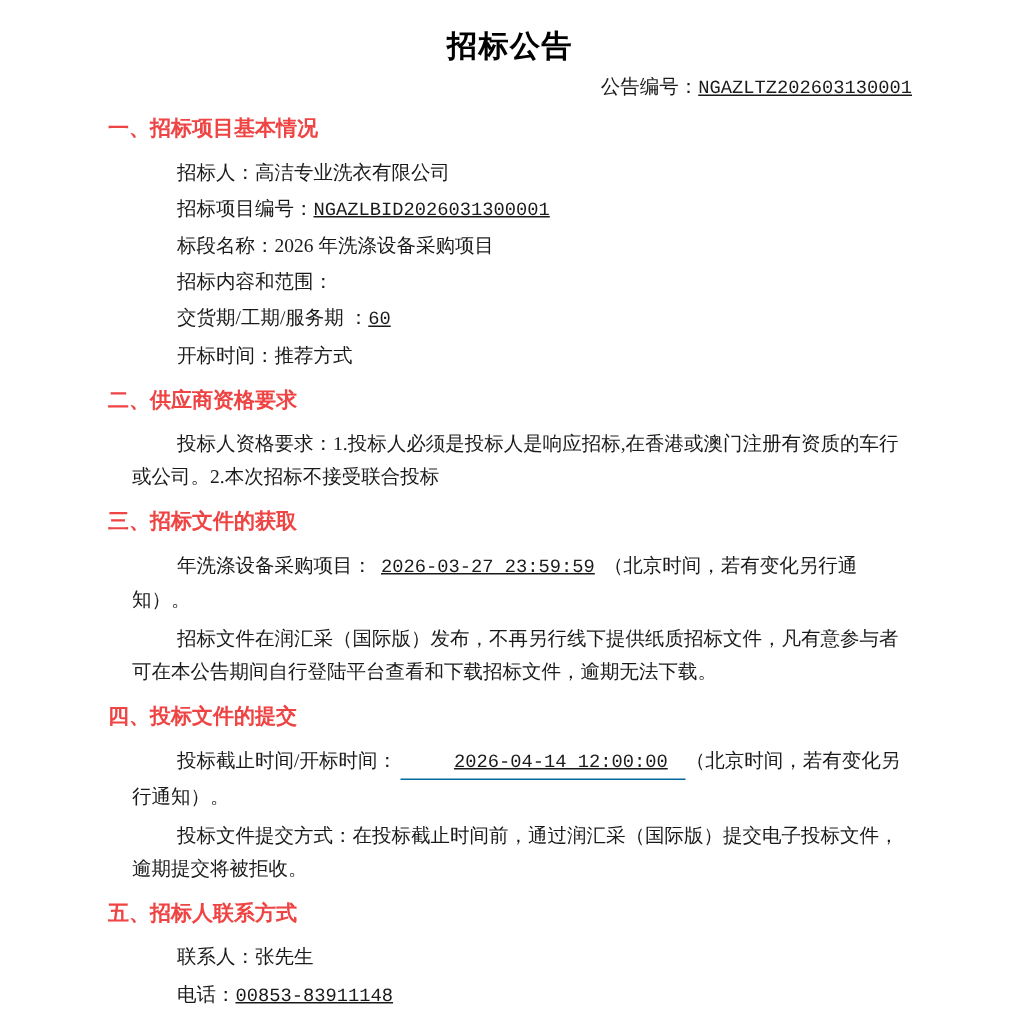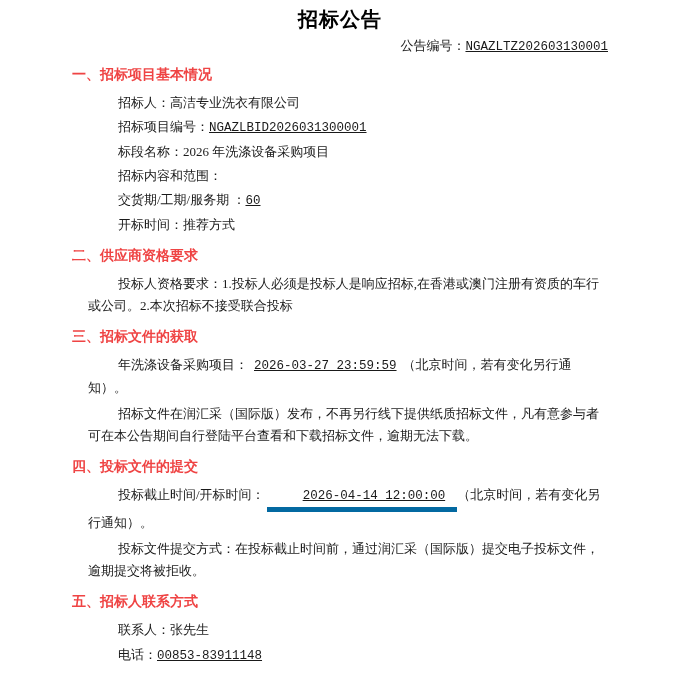--- a/index.html
+++ b/index.html
@@ -5,21 +5,21 @@
   html, body {
     margin: 0;
     padding: 0;
     background: #ffffff;
   }
   .page {
     position: relative;
     width: 680px;
     height: 681px;
     box-sizing: border-box;
-    padding: 6px 72px 0 72px;
+    padding: 18px 72px 0 72px;
     overflow: hidden;
     background: #ffffff;
     color: #1a1a1a;
     font-family: "Liberation Serif", "DejaVu Serif", serif;
     font-size: 13px;
   }
   .doc-title {
     margin: 0;
     font-size: 20px;
     font-weight: 700;
@@ -55,21 +55,21 @@
     text-decoration: underline;
   }
   .time-gap {
     padding: 0 6px;
     white-space: pre;
   }
   .time-underline {
     display: inline-block;
     padding: 0 12px 0 6px;
     margin-left: 2px;
-    border-bottom: 5px solid #0369a1;
+    border-bottom: 1px solid #0369a1;
     white-space: pre;
   }
   .tofu-box {
     display: inline-block;
     margin-left: 12px;
     font-size: 12px;
     color: #444444;
     transform: scaleX(0.8);
   }
 </style>

